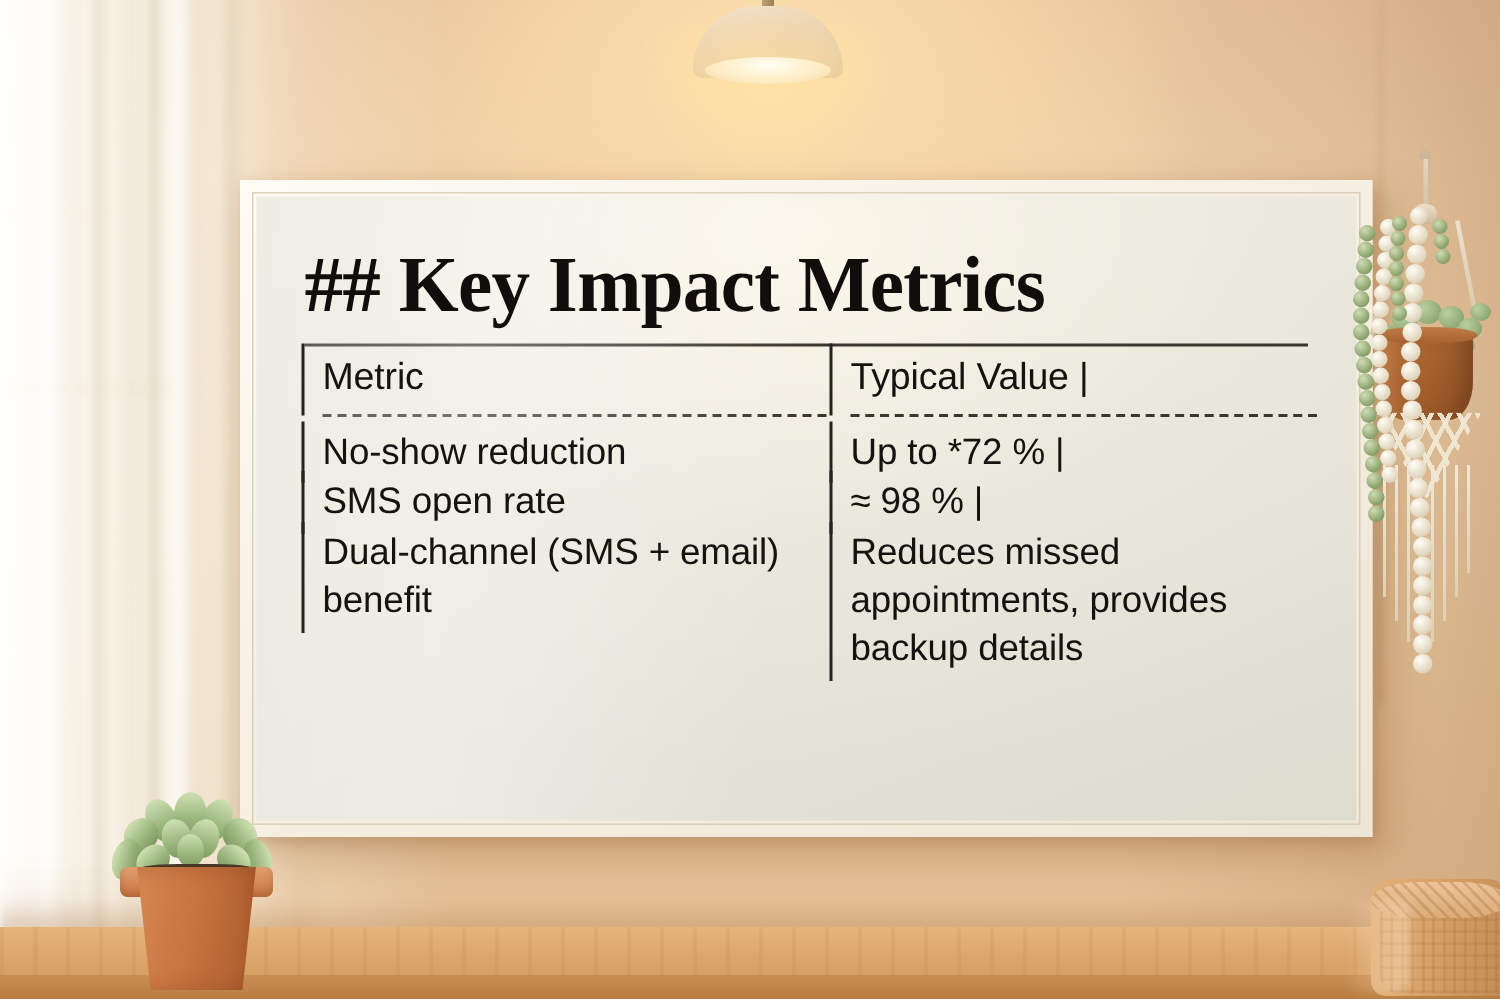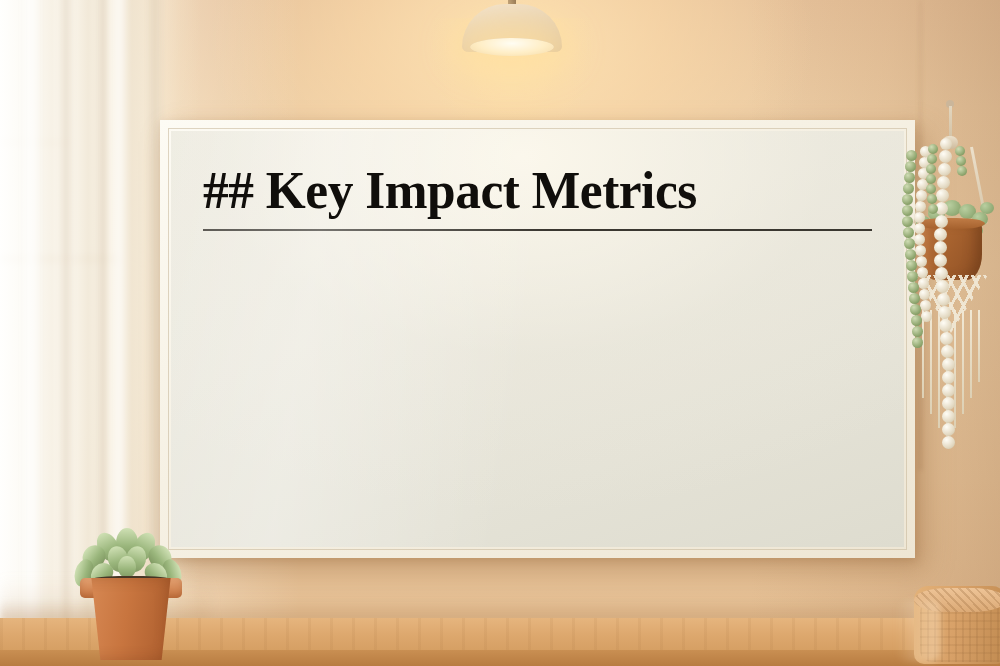--- a/index.html
+++ b/index.html
@@ -364,25 +364,83 @@
 
       <div class="rule-top"></div>
 
       <table class="md-table">
         <colgroup>
             <col class="col-left">
             <col class="col-right">
           </colgroup>
 
         <tbody>
-
-
-
-
-
+            <tr>
+          <td>
+            <div class="cellbox head">
+              <span class="pipe-rule"></span>
+              <span>Metric</span>
+            </div>
+            <div class="dash-rule"></div>
+          </td>
+          <td>
+            <div class="cellbox head">
+              <span class="pipe-rule"></span>
+              <span>Typical Value |</span>
+            </div>
+            <div class="dash-rule right"></div>
+          </td>
+        </tr>
+
+        <tr>
+          <td>
+            <div class="cellbox">
+              <span class="pipe-rule"></span>
+              <span>No-show reduction</span>
+            </div>
+          </td>
+          <td>
+            <div class="cellbox">
+              <span class="pipe-rule"></span>
+              <span>Up to *72 % |</span>
+            </div>
+          </td>
+        </tr>
+
+
+        <tr>
+          <td>
+            <div class="cellbox">
+              <span class="pipe-rule"></span>
+              <span>SMS open rate</span>
+            </div>
+          </td>
+          <td>
+            <div class="cellbox">
+              <span class="pipe-rule"></span>
+              <span>≈ 98 % |</span>
+            </div>
+          </td>
+        </tr>
+
+
+        <tr>
+          <td>
+            <div class="cellbox">
+              <span class="pipe-rule"></span>
+              <span>Dual-channel (SMS + email) benefit</span>
+            </div>
+          </td>
+          <td>
+            <div class="cellbox">
+              <span class="pipe-rule"></span>
+              <span>Reduces missed appointments, provides backup details</span>
+            </div>
+          </td>
+        </tr>
       </tbody>
         </table>
     </div>
   </div>
 
   <div class="hanger">
     <div class="hanger-hook"></div>
     <div class="hanger-cord"></div>
     <div class="hanger-knot"></div>
     <div class="cord l"></div>

